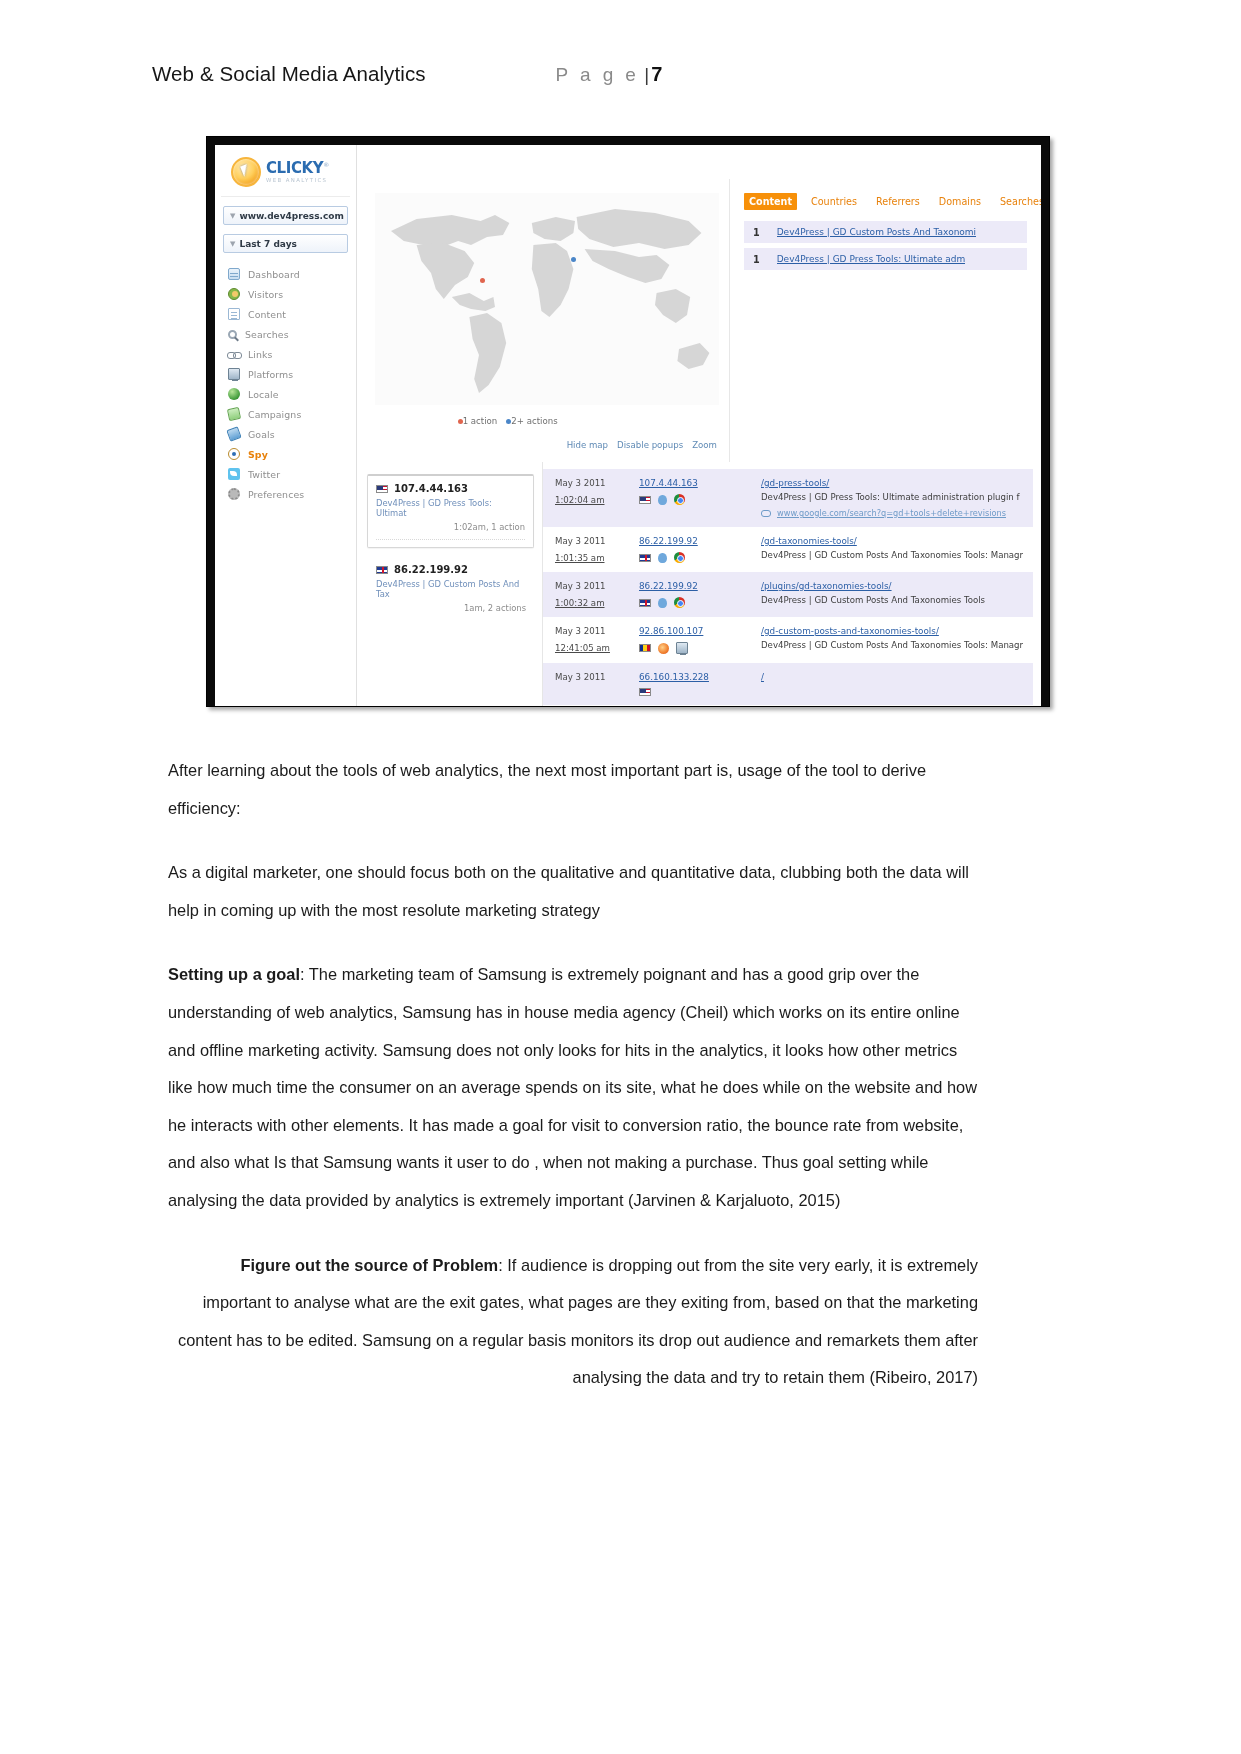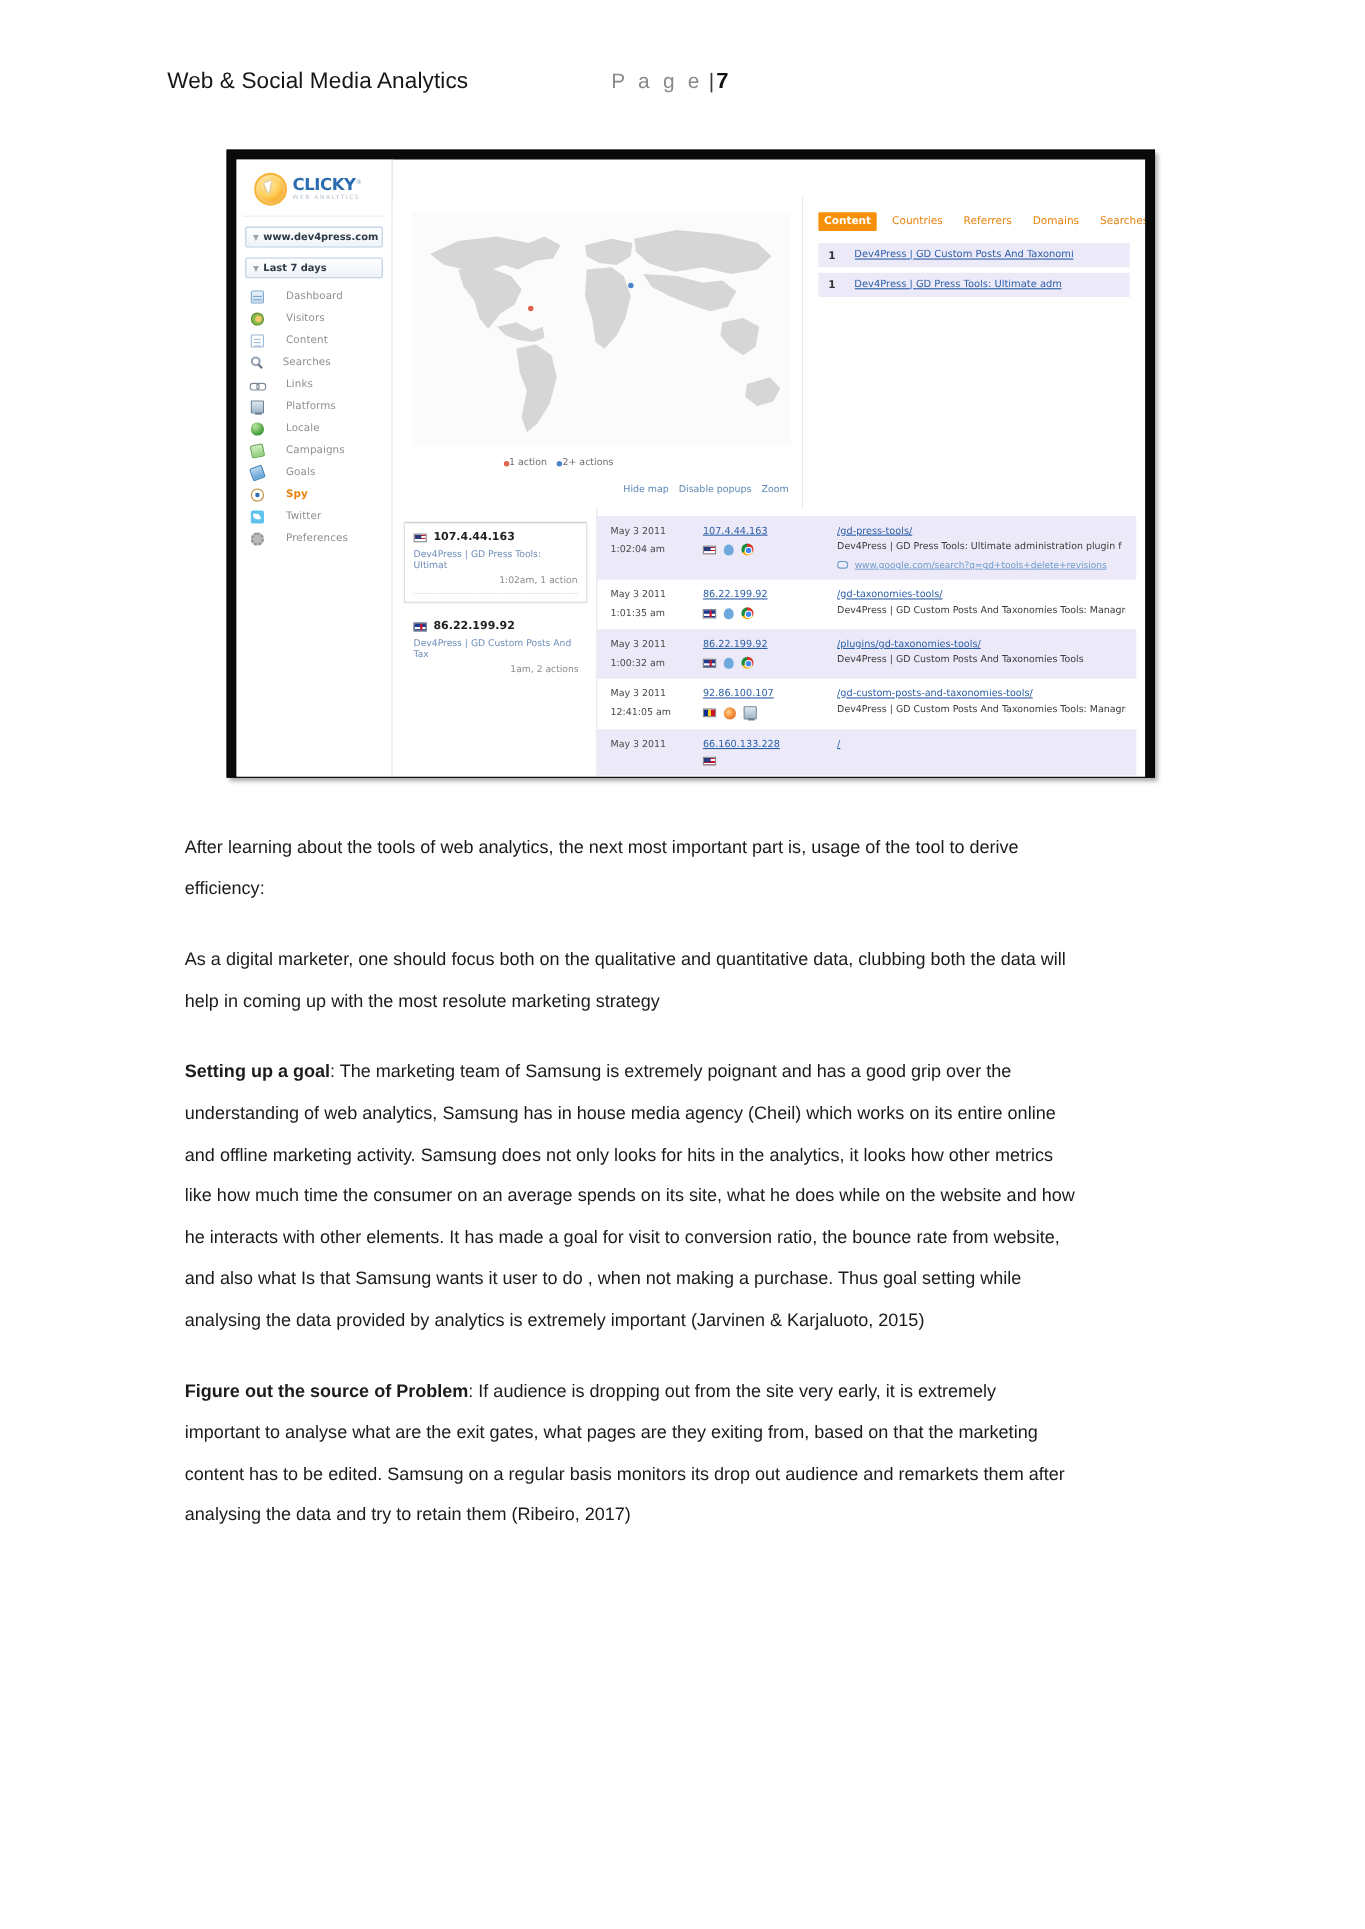--- a/index.html
+++ b/index.html
@@ -80,21 +80,21 @@
   .logo-main .reg { font-size:6px; vertical-align:super; color:#8aa8c8; font-weight:400;}
   .logo-sub { font-size:5.4px; letter-spacing:1.4px; color:#b8c4d0; margin-top:2px; }
 
   .selector {
     margin:9px 8px 0 8px; height:19px; border:1px solid #b8cbe2; border-radius:2px;
     background: linear-gradient(#ffffff,#eef3fa);
     font-size:9px; font-weight:700; color:#2f3a46; display:flex; align-items:center; padding-left:6px;
   }
   .selector .caret { font-size:7px; margin-right:4px; color:#44506080; }
   .nav { margin-top:11px; }
-  .nav-item { display:flex; height:20px; padding-left:13px; gap:20px; }
+  .nav-item { display:flex; align-items:center; height:20px; padding-left:13px; gap:8px; }
   .nav-label { font-size:9.4px; color:#8f8f8f; letter-spacing:.1px; }
   .nav-item.active .nav-label { color:#e8820c; font-weight:700; }
   .ico { width:12px; height:12px; flex:none; border-radius:2px; position:relative; }
   .ico-dashboard { background:linear-gradient(#eaf3fb,#c6dcf0); border:1px solid #7fa8cc; }
   .ico-dashboard:after{content:"";position:absolute;left:1px;top:4px;right:1px;height:1px;background:#7fa8cc;box-shadow:0 3px 0 #7fa8cc;}
   .ico-visitors { background:#86b84a; border-radius:50%; border:1px solid #5e8a2e;}
   .ico-visitors:after{content:"";position:absolute;left:3px;top:2px;width:6px;height:6px;border-radius:50%;background:#f4c96a;}
   .ico-content { background:#fff; border:1px solid #9bb8d4; border-radius:1px;}
   .ico-content:after{content:"";position:absolute;left:2px;top:3px;right:2px;height:1px;background:#9bb8d4;box-shadow:0 3px 0 #9bb8d4, 0 6px 0 #9bb8d4;}
   .ico-searches { background:transparent; border:2px solid #9aa7b4; border-radius:50%; width:9px;height:9px;}
@@ -160,21 +160,21 @@
   .vc-ip { display:flex; align-items:center; gap:6px; font-size:10px; font-weight:700; color:#222; }
   .vc-title { font-size:8.4px; color:#6f8fba; margin-top:4px; }
   .vc-meta { font-size:8.4px; color:#8c8c8c; margin-top:4px;text-align:right; }
   .vc-rule { border-top:1px dotted #d8d8d8; margin-top:7px; height:1px; }
 
   .spy-right { position:absolute; left:186px; top:0; right:8px; bottom:0; padding-top:7px;}
   .log-row { display:flex; padding:9px 10px 9px 12px; align-items:flex-start; }
   .log-row.alt { background:#eceaf8; }
   .lr-when { width:84px; flex:none; }
   .lr-date { font-size:8.6px; color:#4a4a4a; }
-  .lr-time { font-size:8.6px; color:#4a4a4a; margin-top:7px; }
+  .lr-time { font-size:8.6px; color:#4a4a4a; margin-top:7px;text-decoration:underline; }
   .lr-who { width:122px; flex:none; }
   .lr-ip { font-size:8.8px; color:#2c5fa6; text-decoration:underline; }
   .lr-icons { display:flex; align-items:center; gap:7px; margin-top:6px; }
   .lr-what { flex:1; min-width:0; }
   .lr-path { font-size:8.8px; color:#2c5fa6; text-decoration:underline; white-space:nowrap; overflow:hidden;}
   .lr-desc { font-size:8.6px; color:#3d3d3d; margin-top:4px; white-space:nowrap; overflow:hidden;}
   .lr-ref { font-size:8.2px; color:#6f9bc8; margin-top:6px; display:flex; align-items:center; gap:6px; white-space:nowrap; overflow:hidden;}
   .lr-ref span.u { text-decoration:underline; }
 
   .flag { width:12px; height:8px; flex:none; position:relative; border:1px solid #8a8a8a; overflow:hidden;}
@@ -191,21 +191,21 @@
       position:relative;}
   .ico-chrome:after{content:"";position:absolute;left:3px;top:3px;width:5px;height:5px;border-radius:50%;background:#4285f4;border:1px solid #fff;}
   .ico-ff { width:11px;height:11px;flex:none;border-radius:50%;
       background: radial-gradient(circle at 40% 40%, #ffd089, #f07f2e 60%, #d64b1e);}
   .ico-globe { width:10px;height:7px;flex:none;border-radius:3px;border:1.3px solid #6f9bc8;}
 
   
   .body-copy { position:absolute; left:168px; top:752px; width:810px; }
   .para { font-size:16.4px; line-height:37.6px; color:#1b1b1b; margin:0 0 27px 0;
           font-family:"Liberation Sans", sans-serif; text-align:left; }
-  .para:last-child { margin-bottom:0; }
+  .para:last-child { margin-bottom:0;text-align:right; }
   .para b { font-weight:700; }
 </style>
 </head>
 <body>
 
 <div class="page">
 
   <div class="doc-header">
     <div class="doc-header-title">Web &amp; Social Media Analytics</div>
     <div class="doc-header-page">

